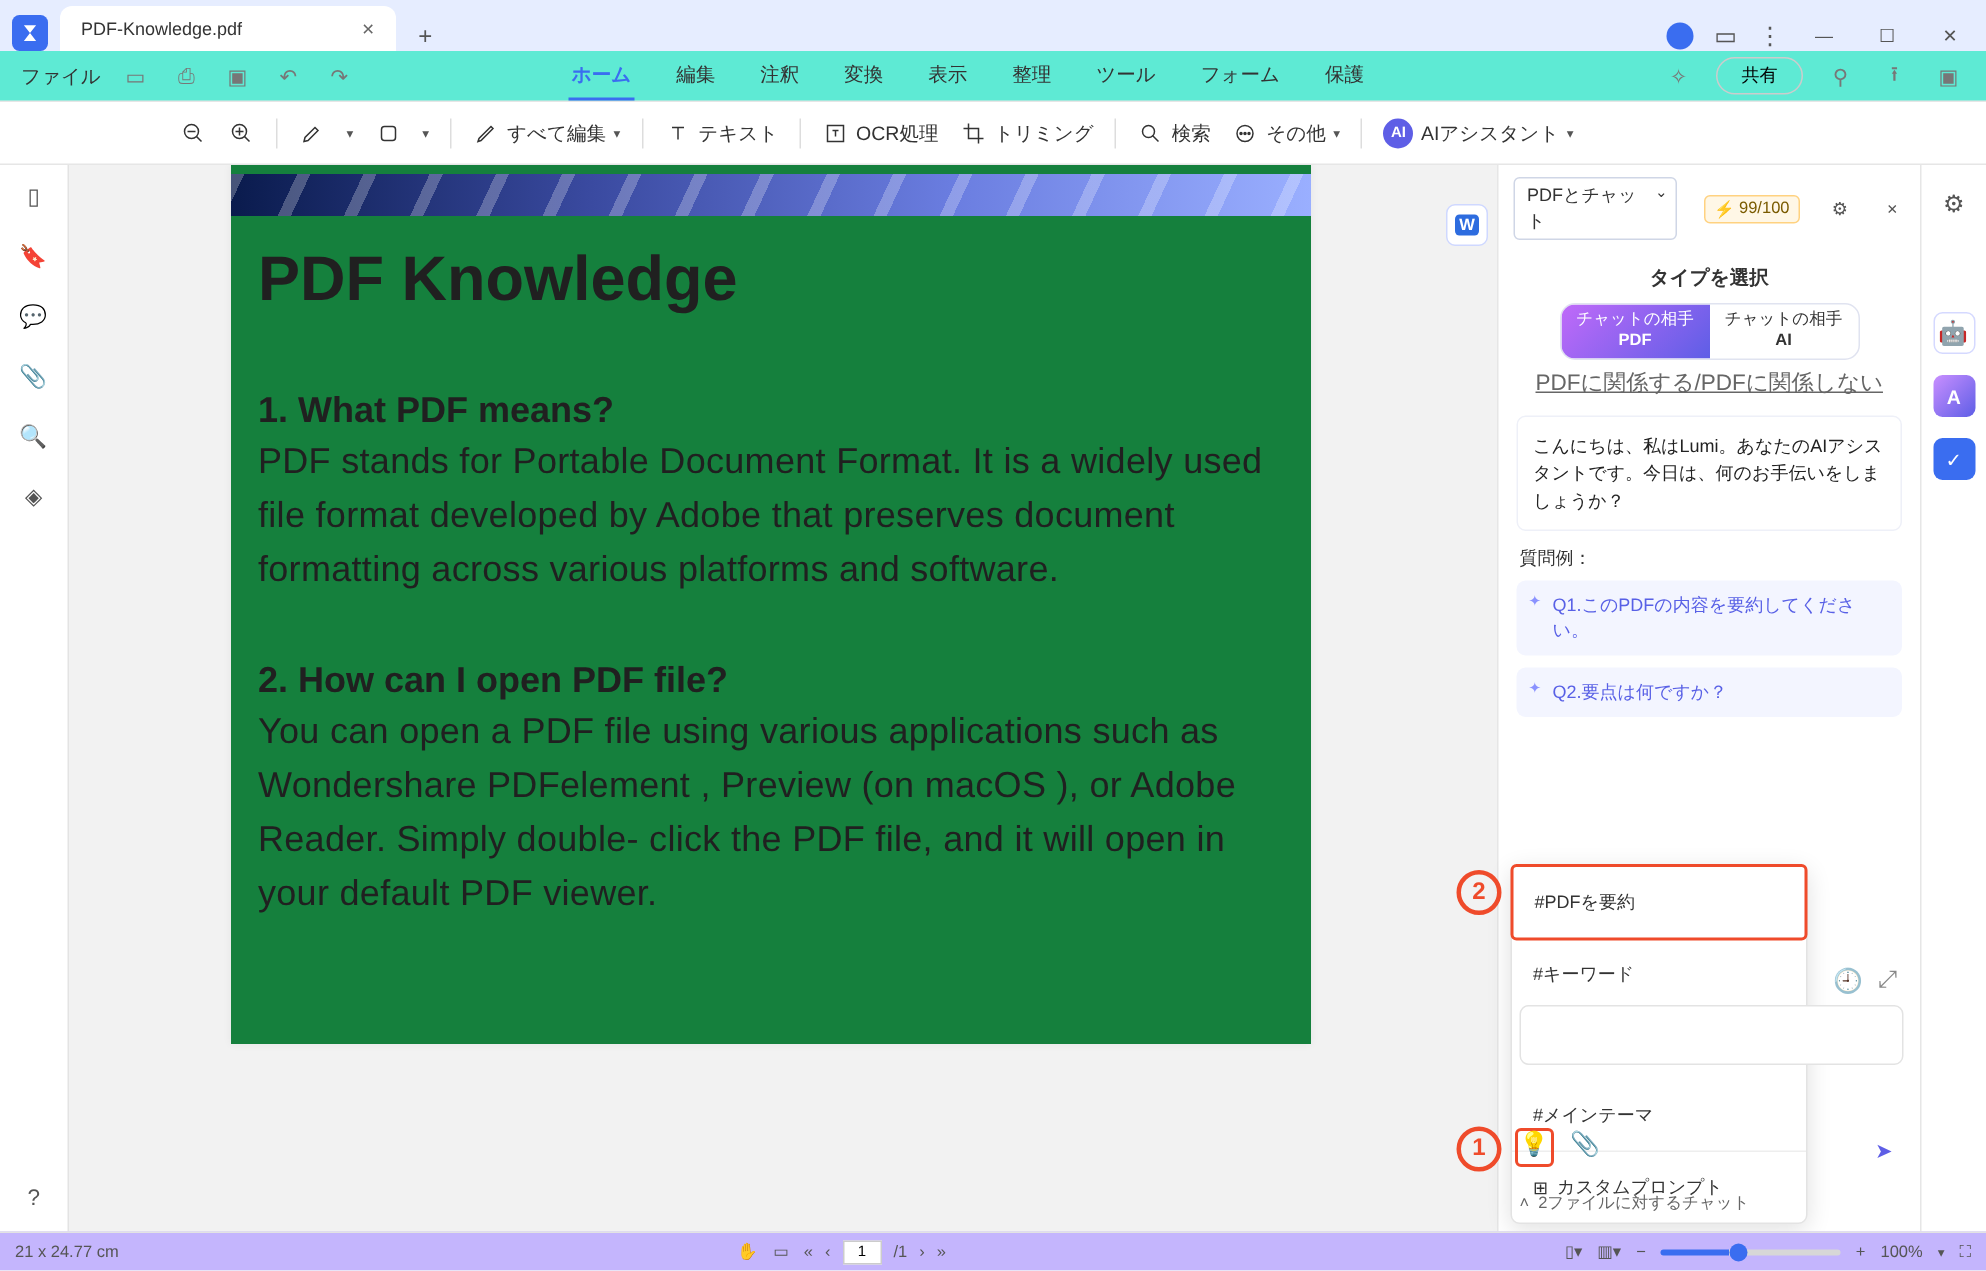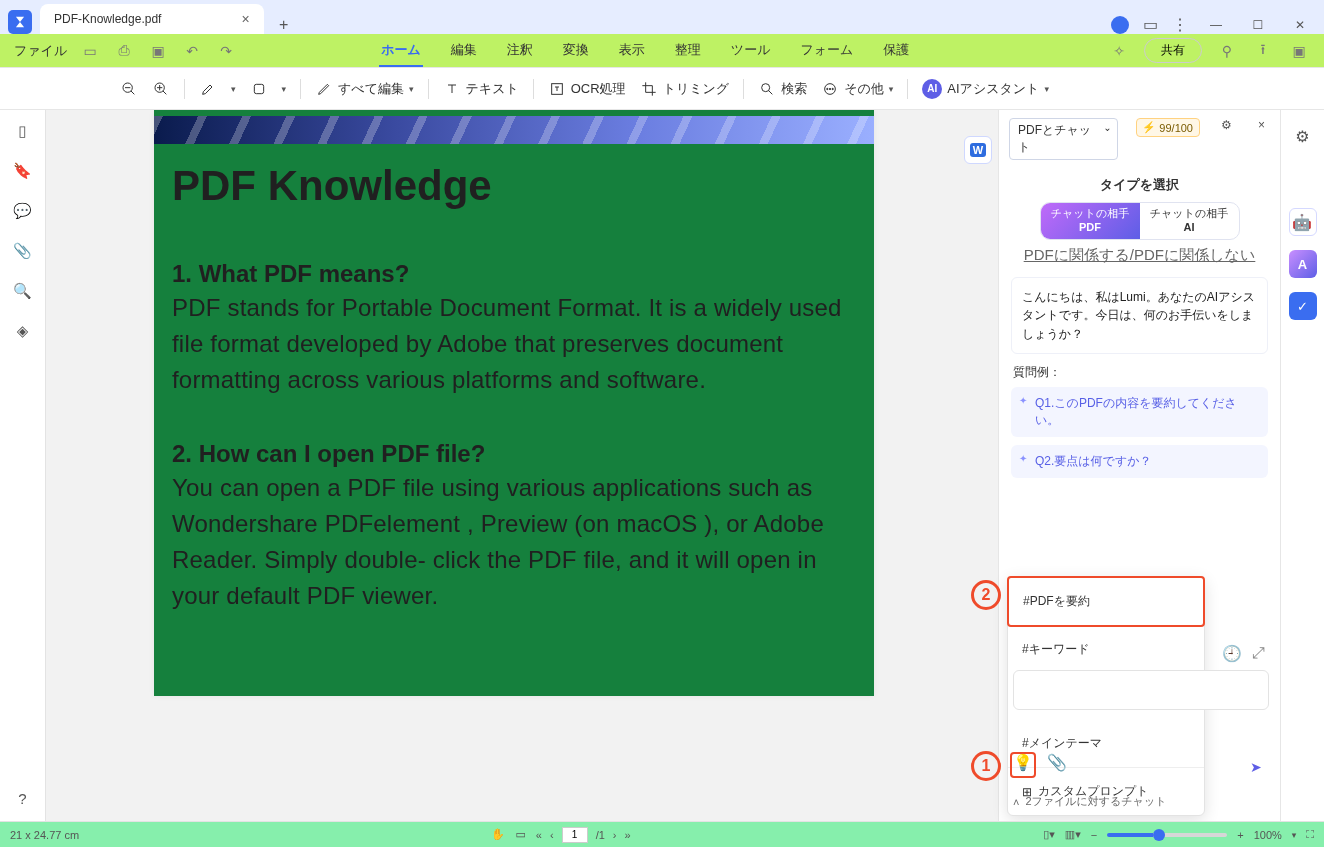--- a/index.html
+++ b/index.html
@@ -7,21 +7,21 @@
   
   .titlebar{height:34px;background:linear-gradient(to right,#e6edff,#e6edff);display:flex;align-items:flex-end;}
   .app-logo{width:24px;height:24px;margin:0 8px;background:#3a6df0;border-radius:5px;display:flex;align-items:center;justify-content:center;color:#fff;font-size:13px;font-weight:bold;}
   .tab{height:30px;background:#fff;border-radius:8px 8px 0 0;padding:0 14px;display:flex;align-items:center;gap:80px;font-size:12px;color:#333;}
   .tab-close{color:#666;font-size:14px;}
   .tab-add{margin-left:8px;color:#555;font-size:16px;width:24px;text-align:center;}
   .titlebar-right{margin-left:auto;display:flex;align-items:center;gap:14px;padding-right:10px;color:#555;}
   .win-btn{width:28px;text-align:center;font-size:12px;}
   .circle-blue{width:18px;height:18px;border-radius:50%;background:#3a6df0;}
   
-  .menubar{height:34px;background:#bef264;display:flex;align-items:center;padding:0 14px;gap:12px;border-bottom:1px solid #e6e6e6;}
+  .menubar{height:34px;background:#5eead4;display:flex;align-items:center;padding:0 14px;gap:12px;border-bottom:1px solid #e6e6e6;}
   .file-label{font-size:13px;color:#333;}
   .menu-icon{color:#777;font-size:14px;width:22px;text-align:center;}
   .main-tabs{display:flex;gap:26px;margin-left:130px;font-size:13px;color:#333;}
   .main-tab{padding:6px 2px;text-align:center;}
   .main-tab.active{color:#3a6df0;font-weight:600;border-bottom:2px solid #3a6df0;}
   .menubar-right{margin-left:auto;display:flex;align-items:center;gap:14px;}
   .share-btn{border:1px solid #ccc;border-radius:14px;padding:3px 16px;font-size:12px;}
   
   .toolbar{height:42px;background:#fff;display:flex;align-items:center;gap:14px;padding:0 120px;border-bottom:1px solid #e6e6e6;font-size:13px;color:#333;}
   .toolbar .sep{width:1px;height:20px;background:#ddd;}
@@ -45,21 +45,21 @@
   .word-badge{position:absolute;right:-18px;top:26px;width:28px;height:28px;border:1px solid #cfd8ff;border-radius:6px;display:flex;align-items:center;justify-content:center;background:#fff;}
   .word-badge span{background:#2d6cdf;color:#fff;font-size:11px;font-weight:bold;padding:1px 3px;border-radius:3px;}
   
   .rightstrip{width:44px;background:#fff;border-left:1px solid #e6e6e6;display:flex;flex-direction:column;align-items:center;padding-top:12px;gap:14px;}
   .rs-btn{width:28px;height:28px;border-radius:6px;display:flex;align-items:center;justify-content:center;position:relative;}
   .rs-robot{border:1px solid #d5d9ff;}
   .rs-a{background:linear-gradient(135deg,#c98fff,#5e5ee6);color:#fff;font-size:13px;font-weight:bold;}
   .rs-check{background:#3a6df0;color:#fff;font-size:13px;}
   
   .aipanel{width:282px;background:#fff;border-left:1px solid #e6e6e6;display:flex;flex-direction:column;font-size:12px;color:#333;}
-  .ai-head{display:flex;align-items:flex-start;gap:18px;padding:8px 10px;}
+  .ai-head{display:flex;align-items:center;gap:18px;padding:8px 10px;}
   .ai-mode{border:1px solid #cfd6e6;border-radius:4px;padding:3px 18px 3px 8px;font-size:12px;color:#333;position:relative;}
   .ai-mode::after{content:"⌄";position:absolute;right:5px;top:3px;font-size:10px;}
   .ai-quota{border:1px solid #ffd280;background:#fff7e6;border-radius:4px;padding:2px 6px;font-size:11px;display:flex;align-items:center;gap:3px;color:#7a5b00;}
   .ai-hd-ico{color:#555;width:18px;text-align:center;}
   .ai-body{padding:6px 12px 0 12px;flex:1;overflow:hidden;}
   .ai-title{text-align:center;font-size:13px;font-weight:600;margin:2px 0 8px;}
   .ai-toggle{display:flex;border:1px solid #e0e3f0;border-radius:10px;overflow:hidden;width:200px;margin:0 auto 6px;}
   .ai-toggle div{flex:1;text-align:center;padding:4px 0;font-size:11px;line-height:1.25;}
   .ai-toggle .sel{background:linear-gradient(135deg,#c06af9,#5e5ee6);color:#fff;}
   .ai-sub{text-align:center;font-size:15px;color:#666;margin-bottom:12px;text-decoration:underline;}
@@ -73,21 +73,21 @@
   .ai-prompt-item.sep{border-top:1px solid #eee;display:flex;gap:6px;align-items:center;}
   .ai-input-bar{position:absolute;left:1013px;top:670px;width:256px;height:40px;border:1px solid #e3e3e3;border-radius:6px;background:#fff;}
   .ai-input-icons{position:absolute;left:1013px;top:753px;display:flex;gap:14px;align-items:center;}
   .send-icon{position:absolute;left:1250px;top:759px;color:#5e5ee6;font-size:14px;}
   .callout{position:absolute;width:30px;height:30px;border:3px solid #ef4b2b;border-radius:50%;display:flex;align-items:center;justify-content:center;color:#ef4b2b;font-weight:bold;font-size:16px;}
   .callout.one{left:971px;top:751px;}
   .callout.two{left:971px;top:580px;}
   .light-outline{position:absolute;left:1010px;top:752px;width:26px;height:26px;border:2px solid #ef4b2b;border-radius:4px;}
   .ai-foot{position:absolute;left:1013px;top:794px;font-size:11px;color:#666;display:flex;align-items:center;gap:6px;}
   
-  .statusbar{position:absolute;left:0;bottom:0;height:26px;width:100%;background:#86efac;border-top:1px solid #e3e3e3;display:flex;align-items:center;font-size:11px;color:#555;padding:0 10px;gap:10px;}
+  .statusbar{position:absolute;left:0;bottom:0;height:26px;width:100%;background:#c4b5fd;border-top:1px solid #e3e3e3;display:flex;align-items:center;font-size:11px;color:#555;padding:0 10px;gap:10px;}
   .statusbar .sfill{flex:1;}
   .page-nav{display:flex;align-items:center;gap:8px;}
   .page-input{width:26px;height:16px;border:1px solid #ccc;text-align:center;font-size:10px;}
   .zoom-slider{width:120px;height:4px;background:linear-gradient(to right,#3a6df0 0 38%,#d7d7d7 38% 100%);border-radius:2px;position:relative;}
   .zoom-thumb{position:absolute;left:38%;top:-4px;width:12px;height:12px;border-radius:50%;background:#3a6df0;}
 </style>
 </head>
 <body>
 
 <div class="titlebar">

